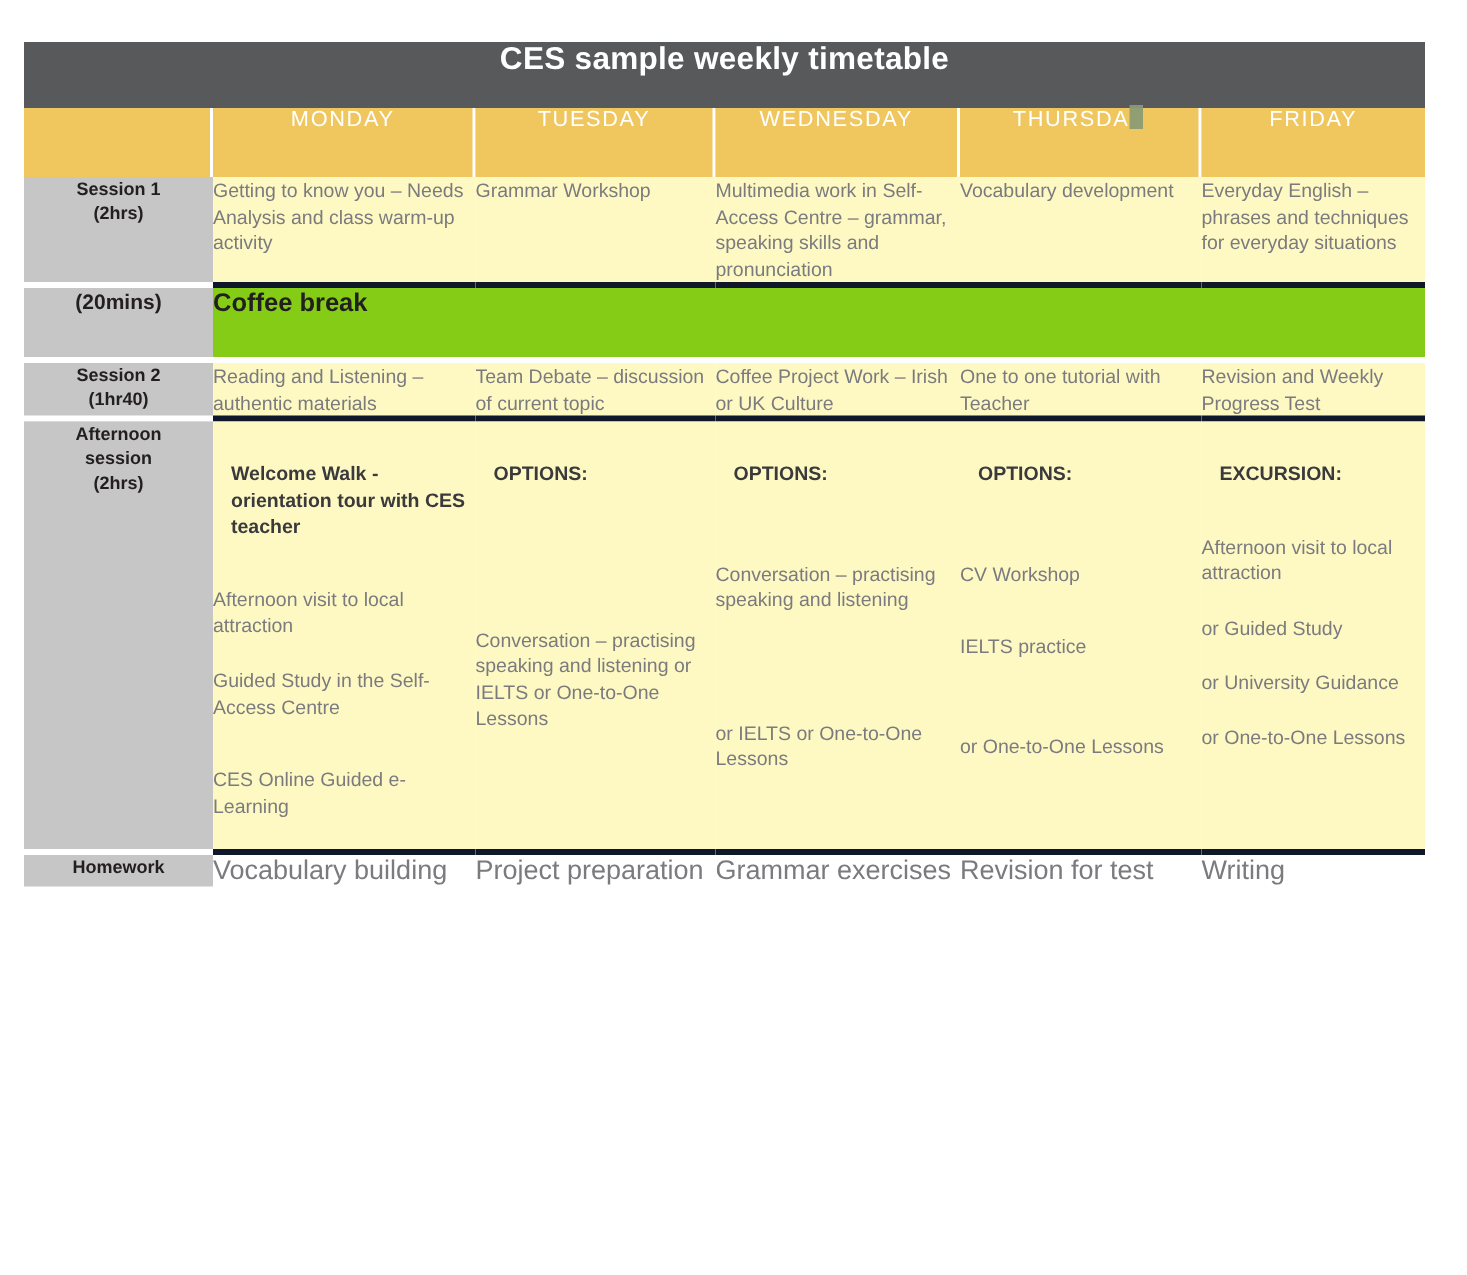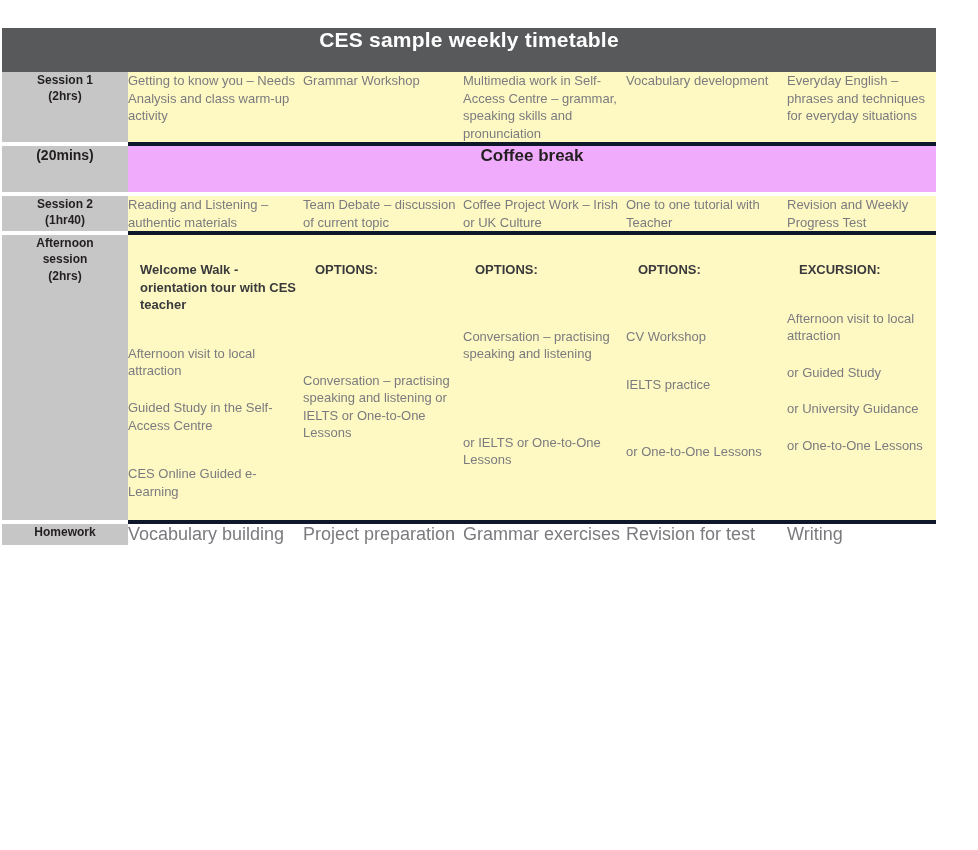--- a/index.html
+++ b/index.html
@@ -14,21 +14,21 @@
     overflow: hidden;
   }
   .page {
     position: relative;
     width: 978px;
     height: 850px;
     background: #ffffff;
   }
   .timetable {
     position: absolute;
-    left: 2px;
+    left: 16px;
     top: 28px;
     width: 934px;
     border-collapse: separate;
     border-spacing: 0;
     table-layout: fixed;
   }
   .timetable td, .timetable th {
     vertical-align: top;
     padding: 0;
     margin: 0;
@@ -107,25 +107,24 @@
   }
   .cell p:last-child { margin-bottom: 0; }
   .cell .heading {
     color: #3a3a3c;
     font-weight: bold;
     padding-left: 12px;
   }
 
   
   .breakcell {
-    background: #f0abfc;
+    background: #84cc16;
     color: #231f20;
     font-weight: bold;
     font-size: 17px;
-    text-align: center;
     vertical-align: middle;
     height: 46px;
     border-bottom: 4px solid #ffffff;
   }
 
   
   .cell.afternoon {
     padding-top: 26px;
     padding-bottom: 20px;
   }
@@ -157,20 +156,28 @@
       <col style="width:163px">
       <col style="width:161px">
       <col style="width:149px">
     </colgroup>
     <tbody>
 
       <tr>
         <td class="title-cell" colspan="6">CES sample weekly timetable</td>
       </tr>
 
+      <tr>
+        <td class="dayhead-blank"></td>
+        <td class="dayhead">MONDAY</td>
+        <td class="dayhead">TUESDAY</td>
+        <td class="dayhead">WEDNESDAY</td>
+        <td class="dayhead"><span>THURSDA<span class="glitch">Y</span></span></td>
+        <td class="dayhead last">FRIDAY</td>
+      </tr>
 
       <tr>
         <td class="rowlabel">
           <div>Session 1</div>
           <div>(2hrs)</div>
         </td>
         <td class="cell">Getting to know you – Needs Analysis and class warm-up activity</td>
         <td class="cell">Grammar Workshop</td>
         <td class="cell">Multimedia work in Self-Access Centre – grammar, speaking skills and pronunciation</td>
         <td class="cell">Vocabulary development</td>

